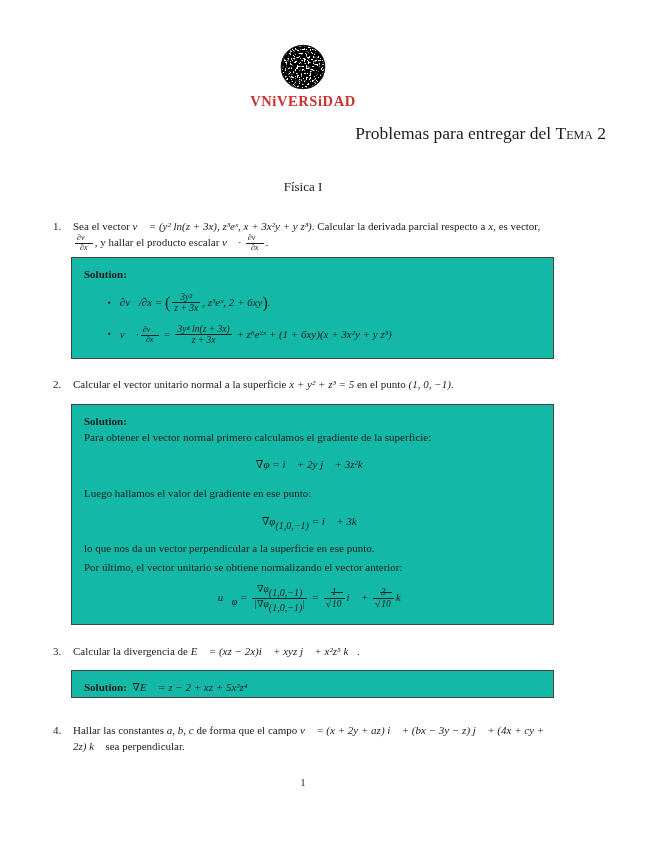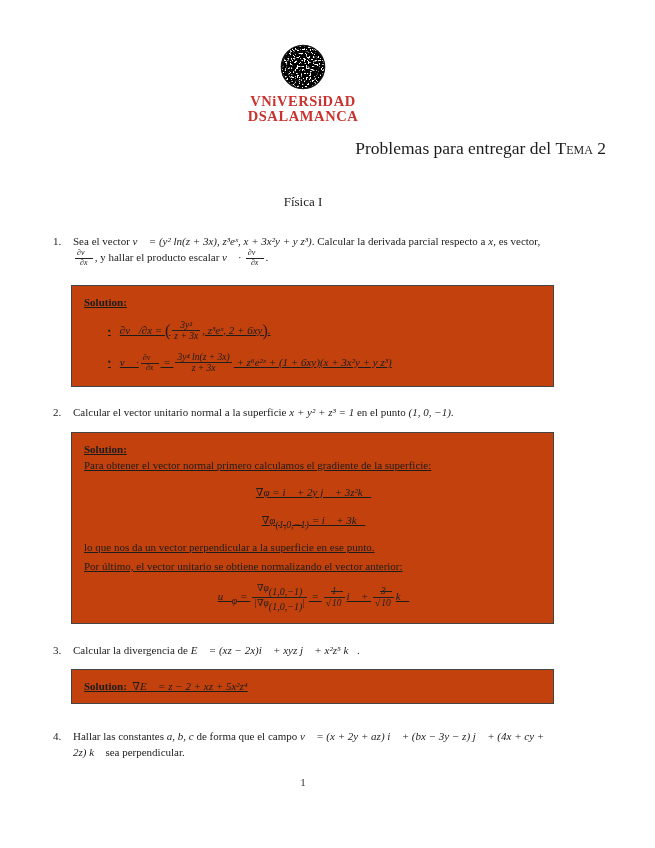--- a/index.html
+++ b/index.html
@@ -26,25 +26,24 @@
   .content { width:500px; margin:23px auto 0 auto; font-size:11px; line-height:16px; }
 
   .problem { display:flex; }
   .pnum { flex:none; width:20px; }
   .ptext { flex:1; }
 
   .m { font-style:italic; }
 
   .sol-box {
     border:1px solid #444;
-    margin:17px 0 0 18px;
+    margin:4px 0 0 18px;
     width:459px;
     padding:8px 10px 10px 12px;
-    background:#c2410c;
-    text-decoration:underline;
+    background:#14b8a6;
   }
   .sol-label { font-weight:bold; font-style:normal; }
 
   .bullet-item { margin:10px 0 2px 24px; }
   .bullet { font-size:8px; vertical-align:1.5px; margin-right:9px; font-style:normal; }
 
   .frac { display:inline-block; vertical-align:-0.55em; text-align:center; line-height:1.1; margin:0 2px; }
   .frac .fn { display:block; padding:0 2px 0 2px; }
   .frac .fd { display:block; border-top:1px solid #222; padding:0 2px 0 2px; }
   .sfrac { font-size:8px; vertical-align:-0.5em; }
@@ -60,21 +59,21 @@
   .eq2 { margin:12px 0 7px 0; }
   .eq3 { margin:9px 0 2px 0; }
 
   .spacer-t2 { margin-top:13px; }
   .t3 { margin-top:1px; }
   .t4 { margin-top:3px; }
 
   .mt-p2 { margin-top:17px; }
   .mt-box2 { margin-top:12px; }
   .mt-p3 { margin-top:18px; }
-  .mt-box3 { margin-top:11px; padding:8px 10px 9px 12px; }
+  .mt-box3 { margin-top:11px; padding:8px 10px 2px 12px; }
   .mt-p4 { margin-top:24px; }
 
   .footer {
     position:absolute; bottom:60px; left:0;
     width:100%; text-align:center; font-size:11px; color:#333;
   }
 </style>
 </head>
 <body>
 
@@ -90,21 +89,20 @@
         </filter>
       </defs>
       <g filter="url(#speckle)">
         <circle cx="24" cy="23" r="22" fill="#000"></circle>
       </g>
       <circle cx="24" cy="23" r="21.6" fill="none" stroke="#151515" stroke-width="1.4"></circle>
       <circle cx="24" cy="23" r="16" fill="none" stroke="#151515" stroke-width="0.9"></circle>
     </svg>
     <div class="logo-text">
       <div>VNiVERSiDAD</div>
-      <div>DSALAMANCA</div>
     </div>
     <div class="doc-title"><span>Problemas para entregar del </span><span class="sc">Tema 2</span></div>
     <div class="subtitle">Física I</div>
   </div>
 
   <div class="content">
 
     <div class="problem">
       <div class="pnum">1.</div>
       <div class="ptext"><span>Sea el vector </span><span class="m">v⃗ = (y² ln(z + 3x), z³eˣ, x + 3x²y + y z³)</span><span>. Calcular la derivada parcial respecto a </span><span class="m">x</span><span>, es vector,</span>
@@ -118,27 +116,28 @@
       <div class="bullet-item m">
         <span class="bullet">▪</span><span>∂v⃗/∂x = </span><span class="bigp">(</span><span class="frac mfrac"><span class="fn">3y²</span><span class="fd">z + 3x</span></span><span>, z³eˣ, 2 + 6xy</span><span class="bigp">)</span><span>.</span>
       </div>
       <div class="bullet-item m">
         <span class="bullet">▪</span><span>v⃗ ·</span><span class="frac sfrac"><span class="fn">∂v⃗</span><span class="fd">∂x</span></span><span> = </span><span class="frac mfrac"><span class="fn">3y⁴ ln(z + 3x)</span><span class="fd">z + 3x</span></span><span> + z⁶e²ˣ + (1 + 6xy)(x + 3x²y + y z³)</span>
       </div>
     </div>
 
     <div class="problem mt-p2">
       <div class="pnum">2.</div>
-      <div class="ptext"><span>Calcular el vector unitario normal a la superficie </span><span class="m">x + y² + z³ = 1</span><span> en el punto </span><span class="m">(1, 0, −1)</span><span>.</span></div>
+      <div class="ptext"><span>Calcular el vector unitario normal a la superficie </span><span class="m">x + y² + z³ = 5</span><span> en el punto </span><span class="m">(1, 0, −1)</span><span>.</span></div>
     </div>
 
     <div class="sol-box mt-box2">
       <div class="sol-label">Solution:</div>
       <div>Para obtener el vector normal primero calculamos el gradiente de la superficie:</div>
       <div class="eq eq1">∇φ = i⃗ + 2y j⃗ + 3z²k⃗</div>
+      <div class="spacer-t2">Luego hallamos el valor del gradiente en ese punto:</div>
       <div class="eq eq2"><span>∇φ</span><span class="msub">(1,0,−1)</span><span> = i⃗ + 3k⃗</span></div>
       <div class="t3">lo que nos da un vector perpendicular a la superficie en ese punto.</div>
       <div class="t4">Por último, el vector unitario se obtiene normalizando el vector anterior:</div>
       <div class="eq eq3">
         <span>u⃗</span><span class="msub">φ</span><span> = </span><span class="frac mfrac"><span class="fn"><span>∇φ</span><span class="msub">(1,0,−1)</span></span><span class="fd"><span>|∇φ</span><span class="msub">(1,0,−1)</span><span>|</span></span></span><span> = </span><span class="frac mfrac"><span class="fn">1</span><span class="fd"><span class="sqrt-rad">√</span><span class="sqrt-bar">10</span></span></span><span>i⃗ + </span><span class="frac mfrac"><span class="fn">3</span><span class="fd"><span class="sqrt-rad">√</span><span class="sqrt-bar">10</span></span></span><span>k⃗</span>
       </div>
     </div>
 
     <div class="problem mt-p3">
       <div class="pnum">3.</div>

